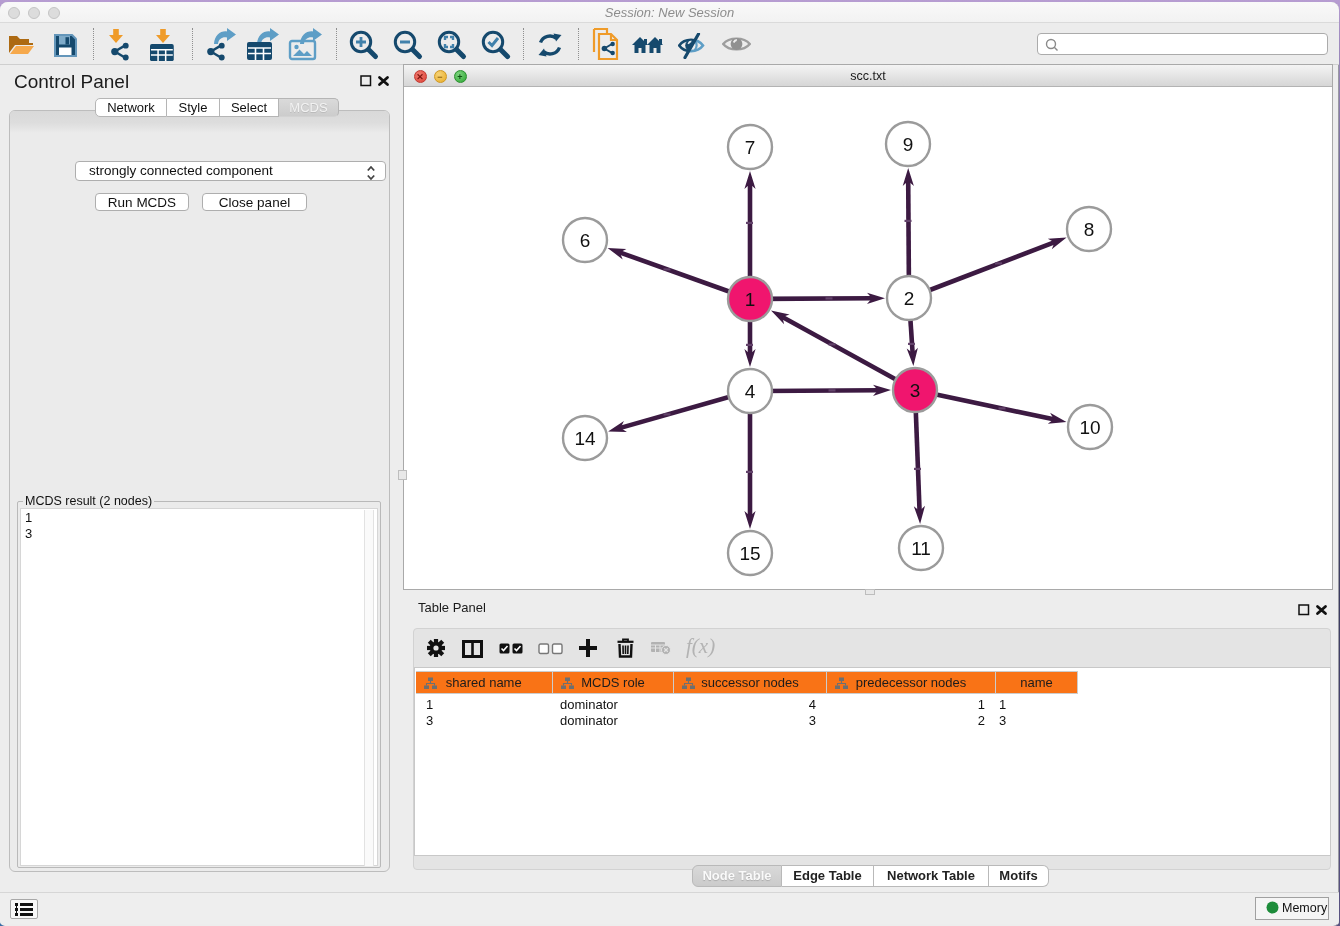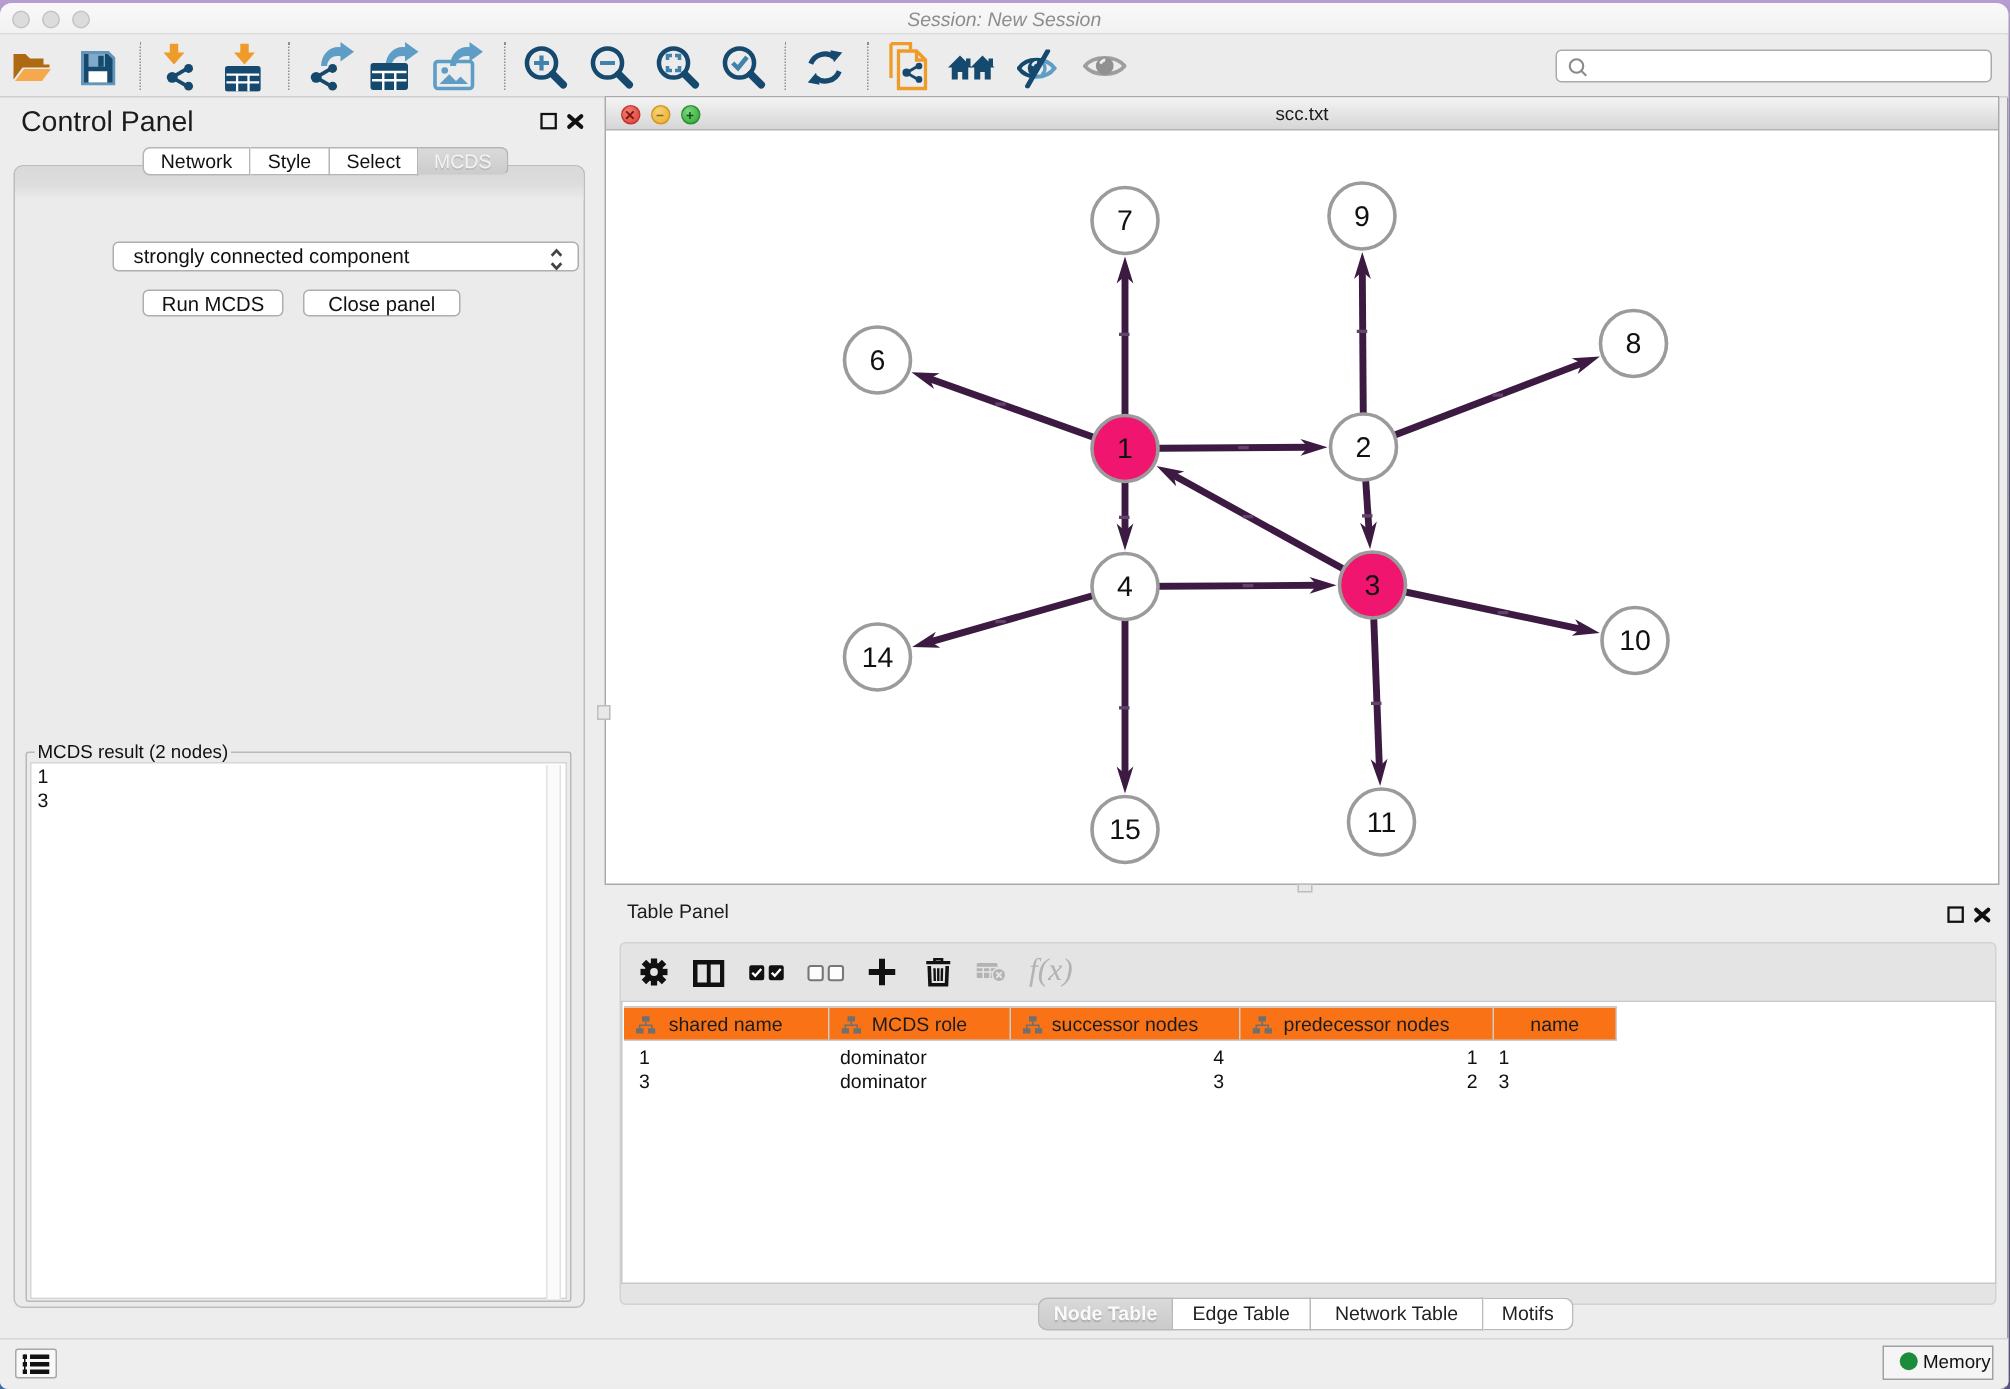--- a/index.html
+++ b/index.html
@@ -41,21 +41,21 @@
 
 #tpTitle { position:absolute; left:418px; top:598px; font-size:13px; color:#1b1b1b; }
 #tblBox { position:absolute; left:413px; top:626px; width:918px; height:242px; background:#e4e4e4; border:1px solid #d2d2d2; border-radius:4px; }
 #tblWhite { position:absolute; left:413.5px; top:665px; width:917px; height:189px; background:#fff; border:1px solid #c8c8c8; }
 #thead { position:absolute; left:1px; top:3px; height:23px; background:#f97316; border-top:1px solid #cccccc; border-bottom:1px solid #cccccc; display:flex; }
 .th { height:100%; border-right:1px solid #cccccc; font-size:13px; color:#1c1c1c; position:relative; text-align:center; line-height:21px; }
 .th svg { position:absolute; left:8px; top:5px; }
 .trow { position:absolute; font-size:13px; color:#111; }
 
 #btabs { position:absolute; left:692px; top:863px; display:flex; }
-.btab { height:22px; background:#fff; border:1px solid #b9b9b9; border-left:none; font-size:13px; font-weight:normal; color:#222; padding:0 13px; line-height:20px; }
+.btab { height:22px; background:#fff; border:1px solid #b9b9b9; border-left:none; font-size:13px; font-weight:bold; color:#222; padding:0 13px; line-height:20px; }
 .btab.first { border-left:1px solid #b9b9b9; border-radius:6px 0 0 6px; }
 .btab.last { border-radius:0 6px 6px 0; }
 .btab.sel { background:linear-gradient(#d9d9d9,#cbcbcb); color:#fafafa; text-shadow:0 1px 1px #aaa; font-weight:bold; }
 
 #footer { position:absolute; left:0; top:890px; width:100%; height:32px; background:#eeeeee; border-top:1px solid #d6d6d6; }
 #listbtn { position:absolute; left:10px; top:897px; width:28px; height:20px; background:#f8f8f8; border:1px solid #a8a8a8; border-radius:2px; }
 #membtn { position:absolute; left:1255px; top:895px; width:74px; height:23px; background:#f5f5f5; border:1px solid #a0a0a0; font-size:12.5px; color:#111; line-height:21px; }
 </style>
 </head>
 <body>

